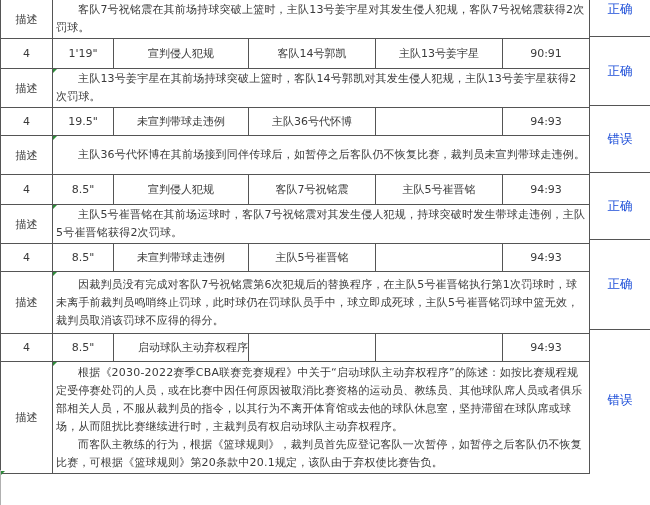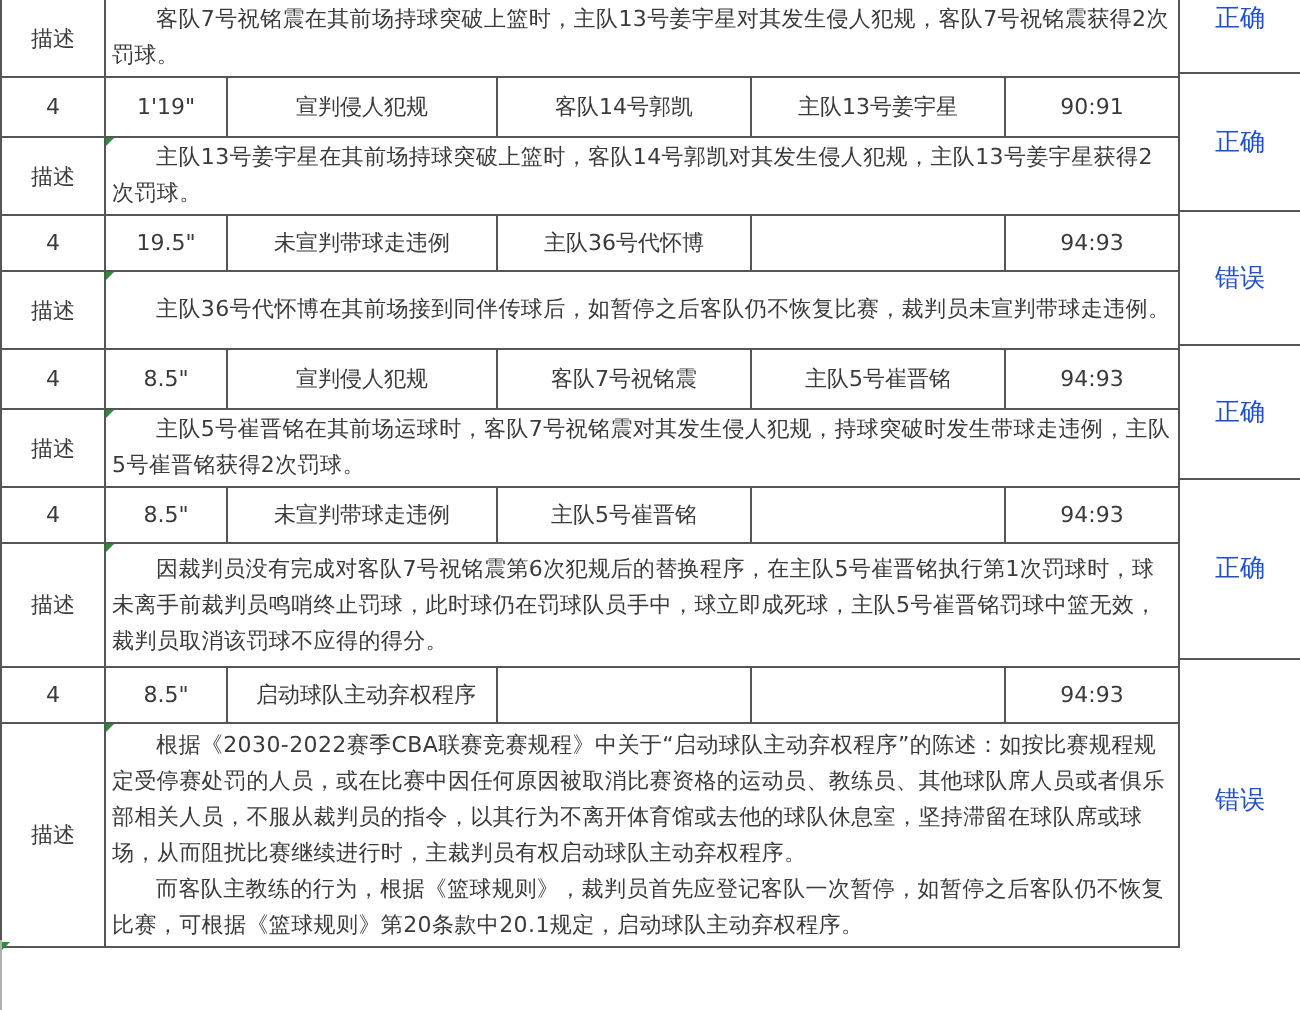--- a/index.html
+++ b/index.html
@@ -122,31 +122,31 @@
         <td><span>描述</span></td>
         <td colspan="5" class="desc-text">
           <span class="corner"></span>
           <p class="para">因裁判员没有完成对客队7号祝铭震第6次犯规后的替换程序，在主队5号崔晋铭执行第1次罚球时，球未离手前裁判员鸣哨终止罚球，此时球仍在罚球队员手中，球立即成死球，主队5号崔晋铭罚球中篮无效，裁判员取消该罚球不应得的得分。</p>
         </td>
       </tr>
 
       <tr style="height:28px">
         <td>4</td>
         <td>8.5"</td>
-        <td style="text-align:center;padding-left:4px">启动球队主动弃权程序</td>
+        <td style="text-align:right;padding-left:4px">启动球队主动弃权程序</td>
         <td></td>
         <td></td>
         <td>94:93</td>
       </tr>
       <tr style="height:112px">
         <td style="vertical-align:middle"><span>描述</span></td>
         <td colspan="5" class="desc-text">
           <span class="corner"></span>
           <p class="para">根据《2030-2022赛季CBA联赛竞赛规程》中关于“启动球队主动弃权程序”的陈述：如按比赛规程规定受停赛处罚的人员，或在比赛中因任何原因被取消比赛资格的运动员、教练员、其他球队席人员或者俱乐部相关人员，不服从裁判员的指令，以其行为不离开体育馆或去他的球队休息室，坚持滞留在球队席或球场，从而阻扰比赛继续进行时，主裁判员有权启动球队主动弃权程序。</p>
-          <p class="para">而客队主教练的行为，根据《篮球规则》，裁判员首先应登记客队一次暂停，如暂停之后客队仍不恢复比赛，可根据《篮球规则》第20条款中20.1规定，启动球队主动弃权程序。</p>
+          <p class="para">而客队主教练的行为，根据《篮球规则》，裁判员首先应登记客队一次暂停，如暂停之后客队仍不恢复比赛，可根据《篮球规则》第20条款中20.1规定，该队由于弃权使比赛告负。</p>
         </td>
       </tr>
     </tbody>
   </table>
 
   <div class="result-col">
     <div class="result-cell" style="top:0;height:37px;align-items:flex-start;padding-top:0">
         <span style="margin-top:2px">正确</span>
       </div>
     <div class="result-cell" style="top:38px;height:68px">

